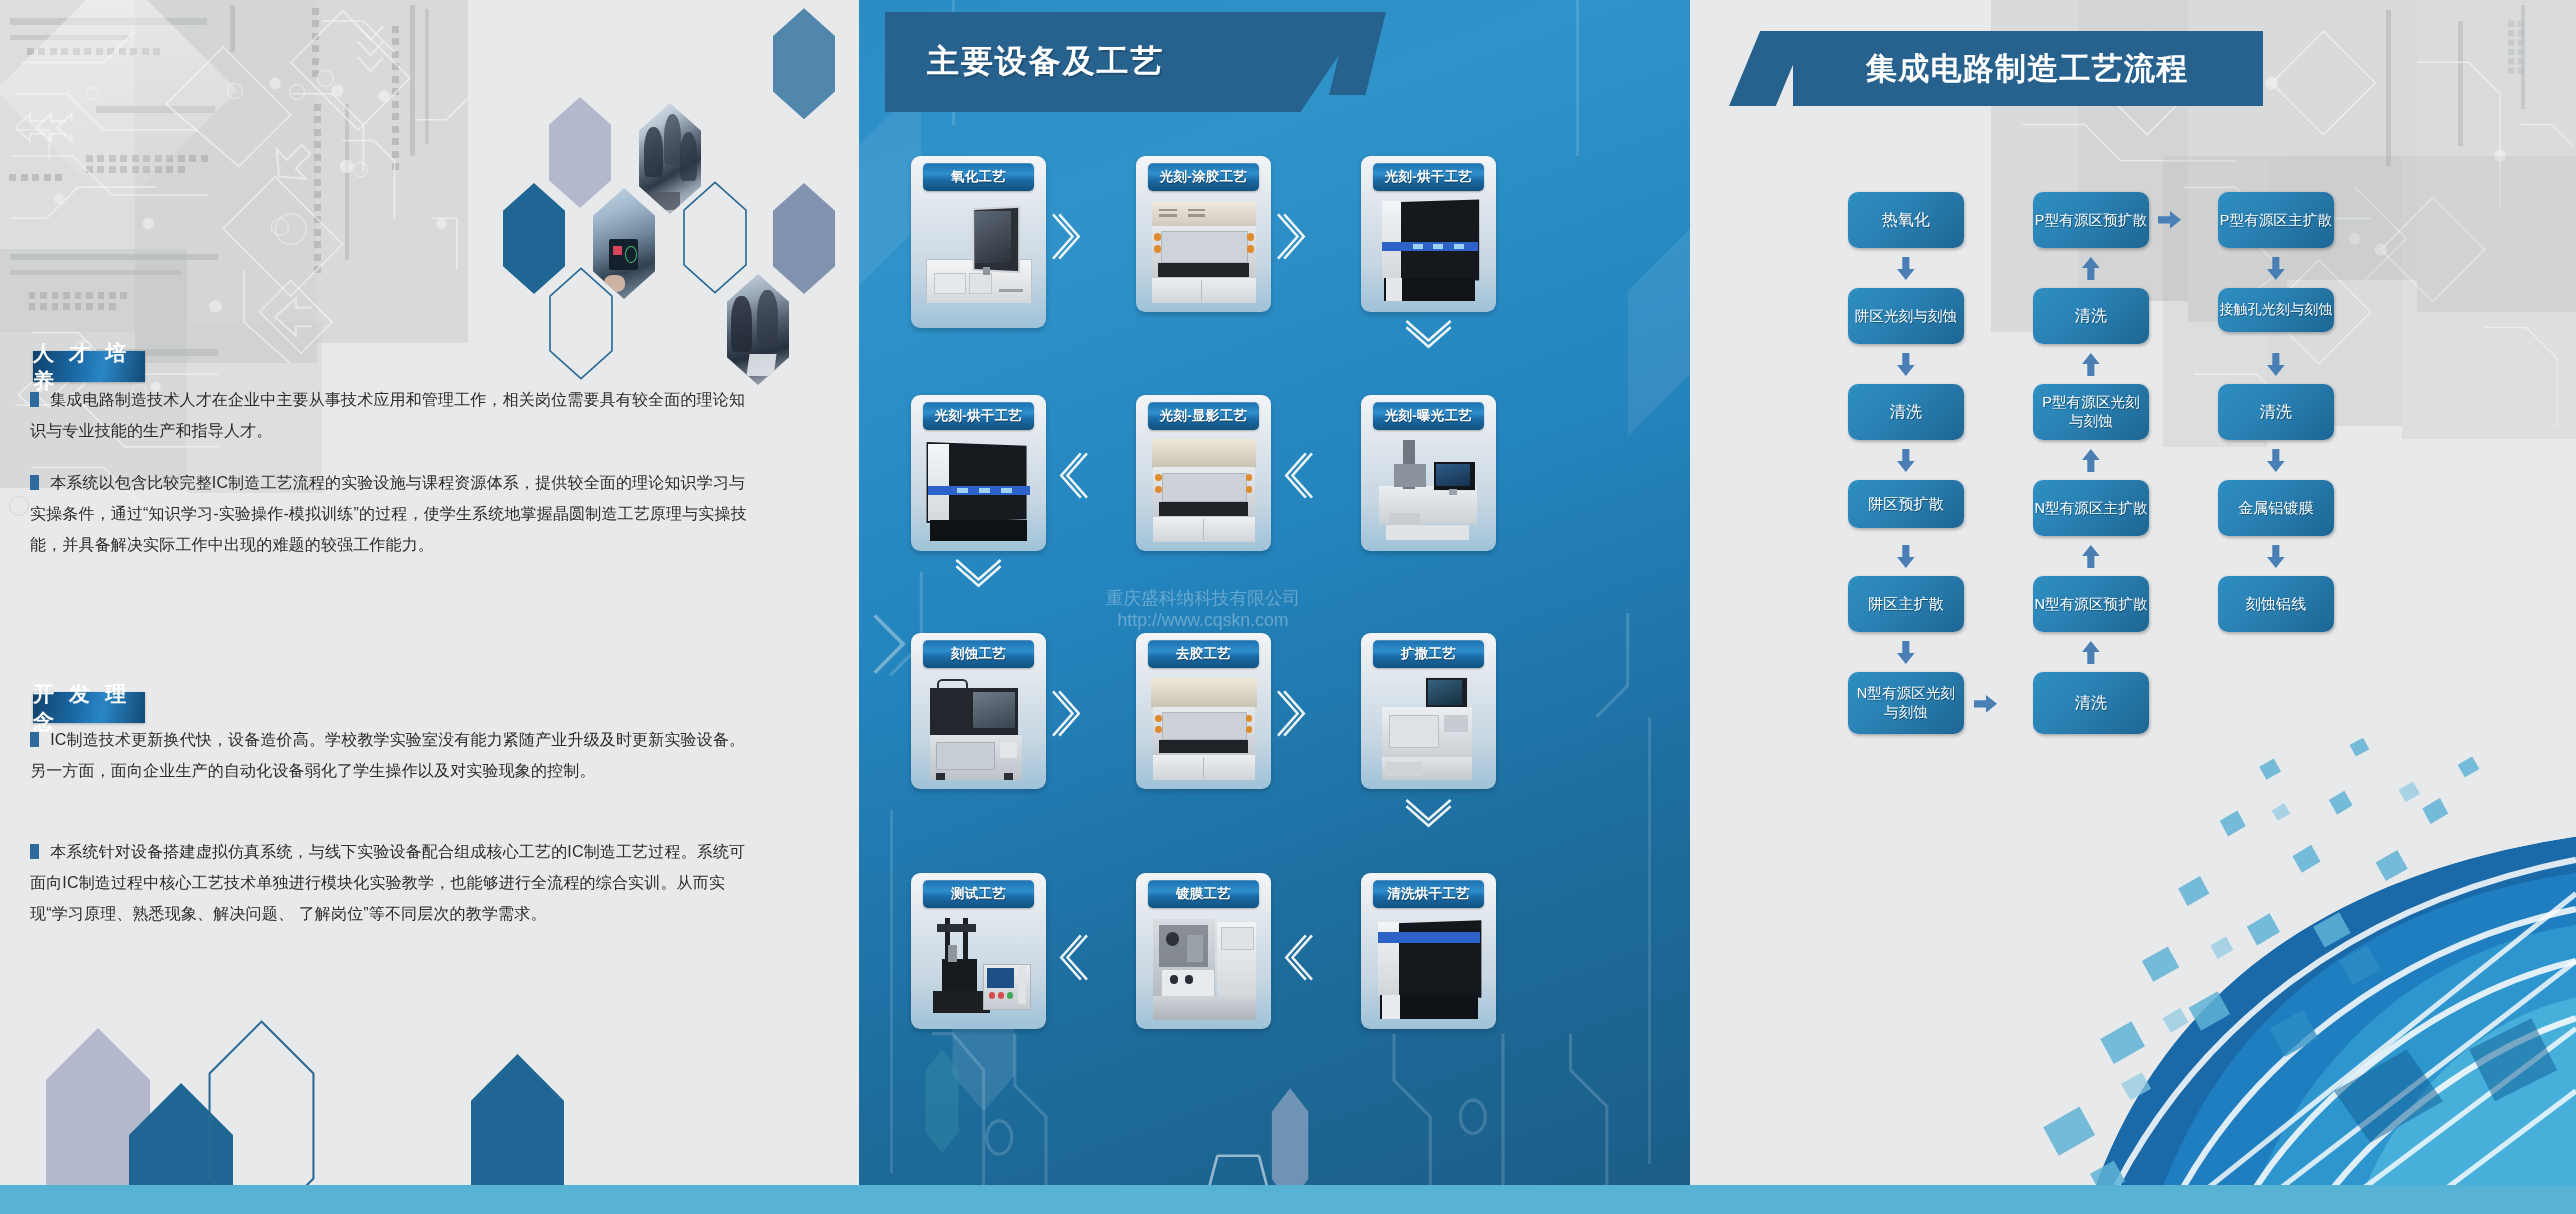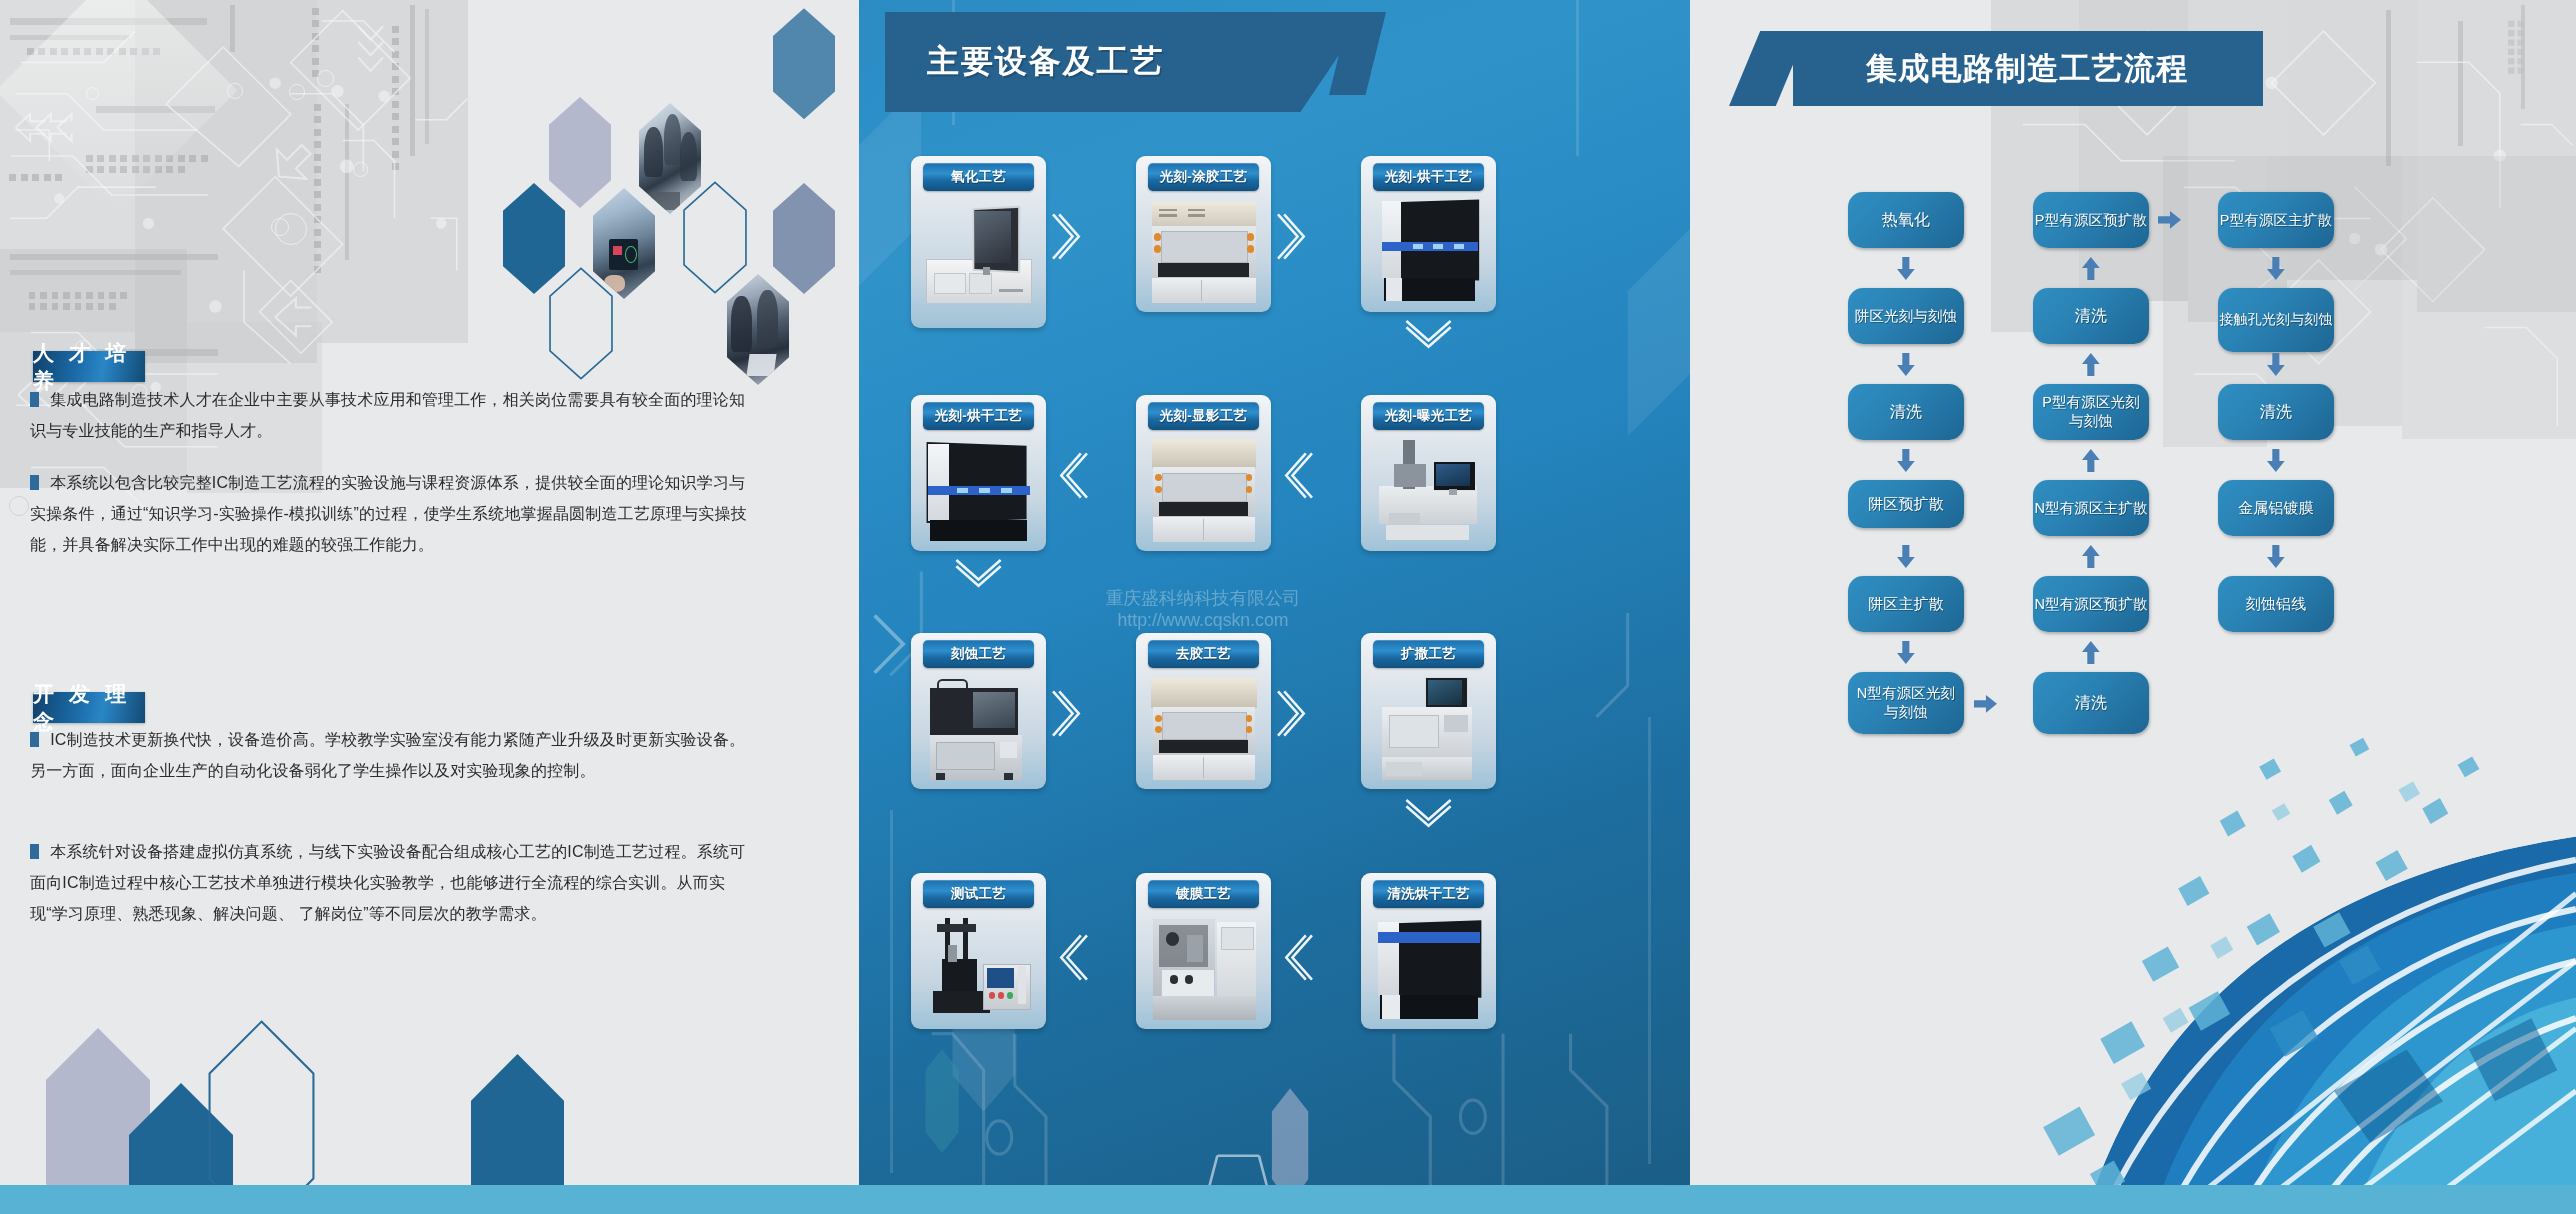--- a/index.html
+++ b/index.html
@@ -58,21 +58,21 @@
     text-align:center;white-space:nowrap;}
 
   
   .right-panel{position:absolute;left:1690px;top:0;width:886px;height:1215px;background:#e8e9ea;overflow:hidden;}
   .r-head{position:absolute;left:103px;top:31px;width:470px;height:75px;background:#27618d;}
   .r-head span{position:absolute;left:73px;top:50%;transform:translateY(-50%);
     color:#fff;font-size:31px;font-weight:bold;letter-spacing:.04em;white-space:nowrap;}
   .r-slash{position:absolute;top:31px;height:75px;background:#27618d;
     clip-path:polygon(40% 0,100% 0,60% 100%,0 100%);}
 
-  .flow-box{position:absolute;width:116px;border-radius:15px;color:#fff;
+  .flow-box{position:absolute;width:116px;border-radius:10px;color:#fff;
     display:flex;align-items:center;justify-content:center;text-align:center;
     font-size:16px;line-height:1.28;letter-spacing:.01em;
     background:linear-gradient(135deg,#2f8ec2 0%,#2a82b4 40%,#1d6694 100%);
     box-shadow:1px 1.6px 3.1px rgba(0,0,0,.25);
     text-shadow:0.8px 0.8px 0.5px rgba(0,0,0,.35);}
   .arr-d,.arr-u{position:absolute;width:17.7px;height:23px;background:#4a7fb5;
     clip-path:polygon(30% 0,70% 0,70% 52%,100% 52%,50% 100%,0 52%,30% 52%);}
   .arr-u{clip-path:polygon(50% 0,100% 48%,70% 48%,70% 100%,30% 100%,30% 48%,0 48%);}
   .arr-r{position:absolute;width:23px;height:17.7px;background:#4a7fb5;
     clip-path:polygon(0 30%,52% 30%,52% 0,100% 50%,52% 100%,52% 70%,0 70%);}
@@ -697,21 +697,21 @@
 与刻蚀</div>
     <div class="arr-u" style="left:392px;top:449px"></div>
     <div class="flow-box" style="left:343px;top:480px;height:56px;font-size:14.5px">N型有源区主扩散</div>
     <div class="arr-u" style="left:392px;top:545px"></div>
     <div class="flow-box" style="left:343px;top:576px;height:56px;font-size:14.5px">N型有源区预扩散</div>
     <div class="arr-u" style="left:392px;top:641px"></div>
     <div class="flow-box" style="left:343px;top:672px;height:62px">清洗</div>
 
     <div class="flow-box" style="left:528px;top:192px;height:56px;font-size:14.5px">P型有源区主扩散</div>
     <div class="arr-d" style="left:577px;top:257px"></div>
-    <div class="flow-box" style="left:528px;top:288px;height:64px;font-size:14px">接触孔光刻与刻蚀</div>
+    <div class="flow-box" style="left:528px;top:288px;height:44px;font-size:14px">接触孔光刻与刻蚀</div>
     <div class="arr-d" style="left:577px;top:353px"></div>
     <div class="flow-box" style="left:528px;top:384px;height:56px">清洗</div>
     <div class="arr-d" style="left:577px;top:449px"></div>
     <div class="flow-box" style="left:528px;top:480px;height:56px;font-size:15px">金属铝镀膜</div>
     <div class="arr-d" style="left:577px;top:545px"></div>
     <div class="flow-box" style="left:528px;top:576px;height:56px;font-size:15px">刻蚀铝线</div>
 
     <div class="arr-r" style="left:468px;top:211px"></div>
     <div class="arr-r" style="left:284px;top:695px"></div>
 

